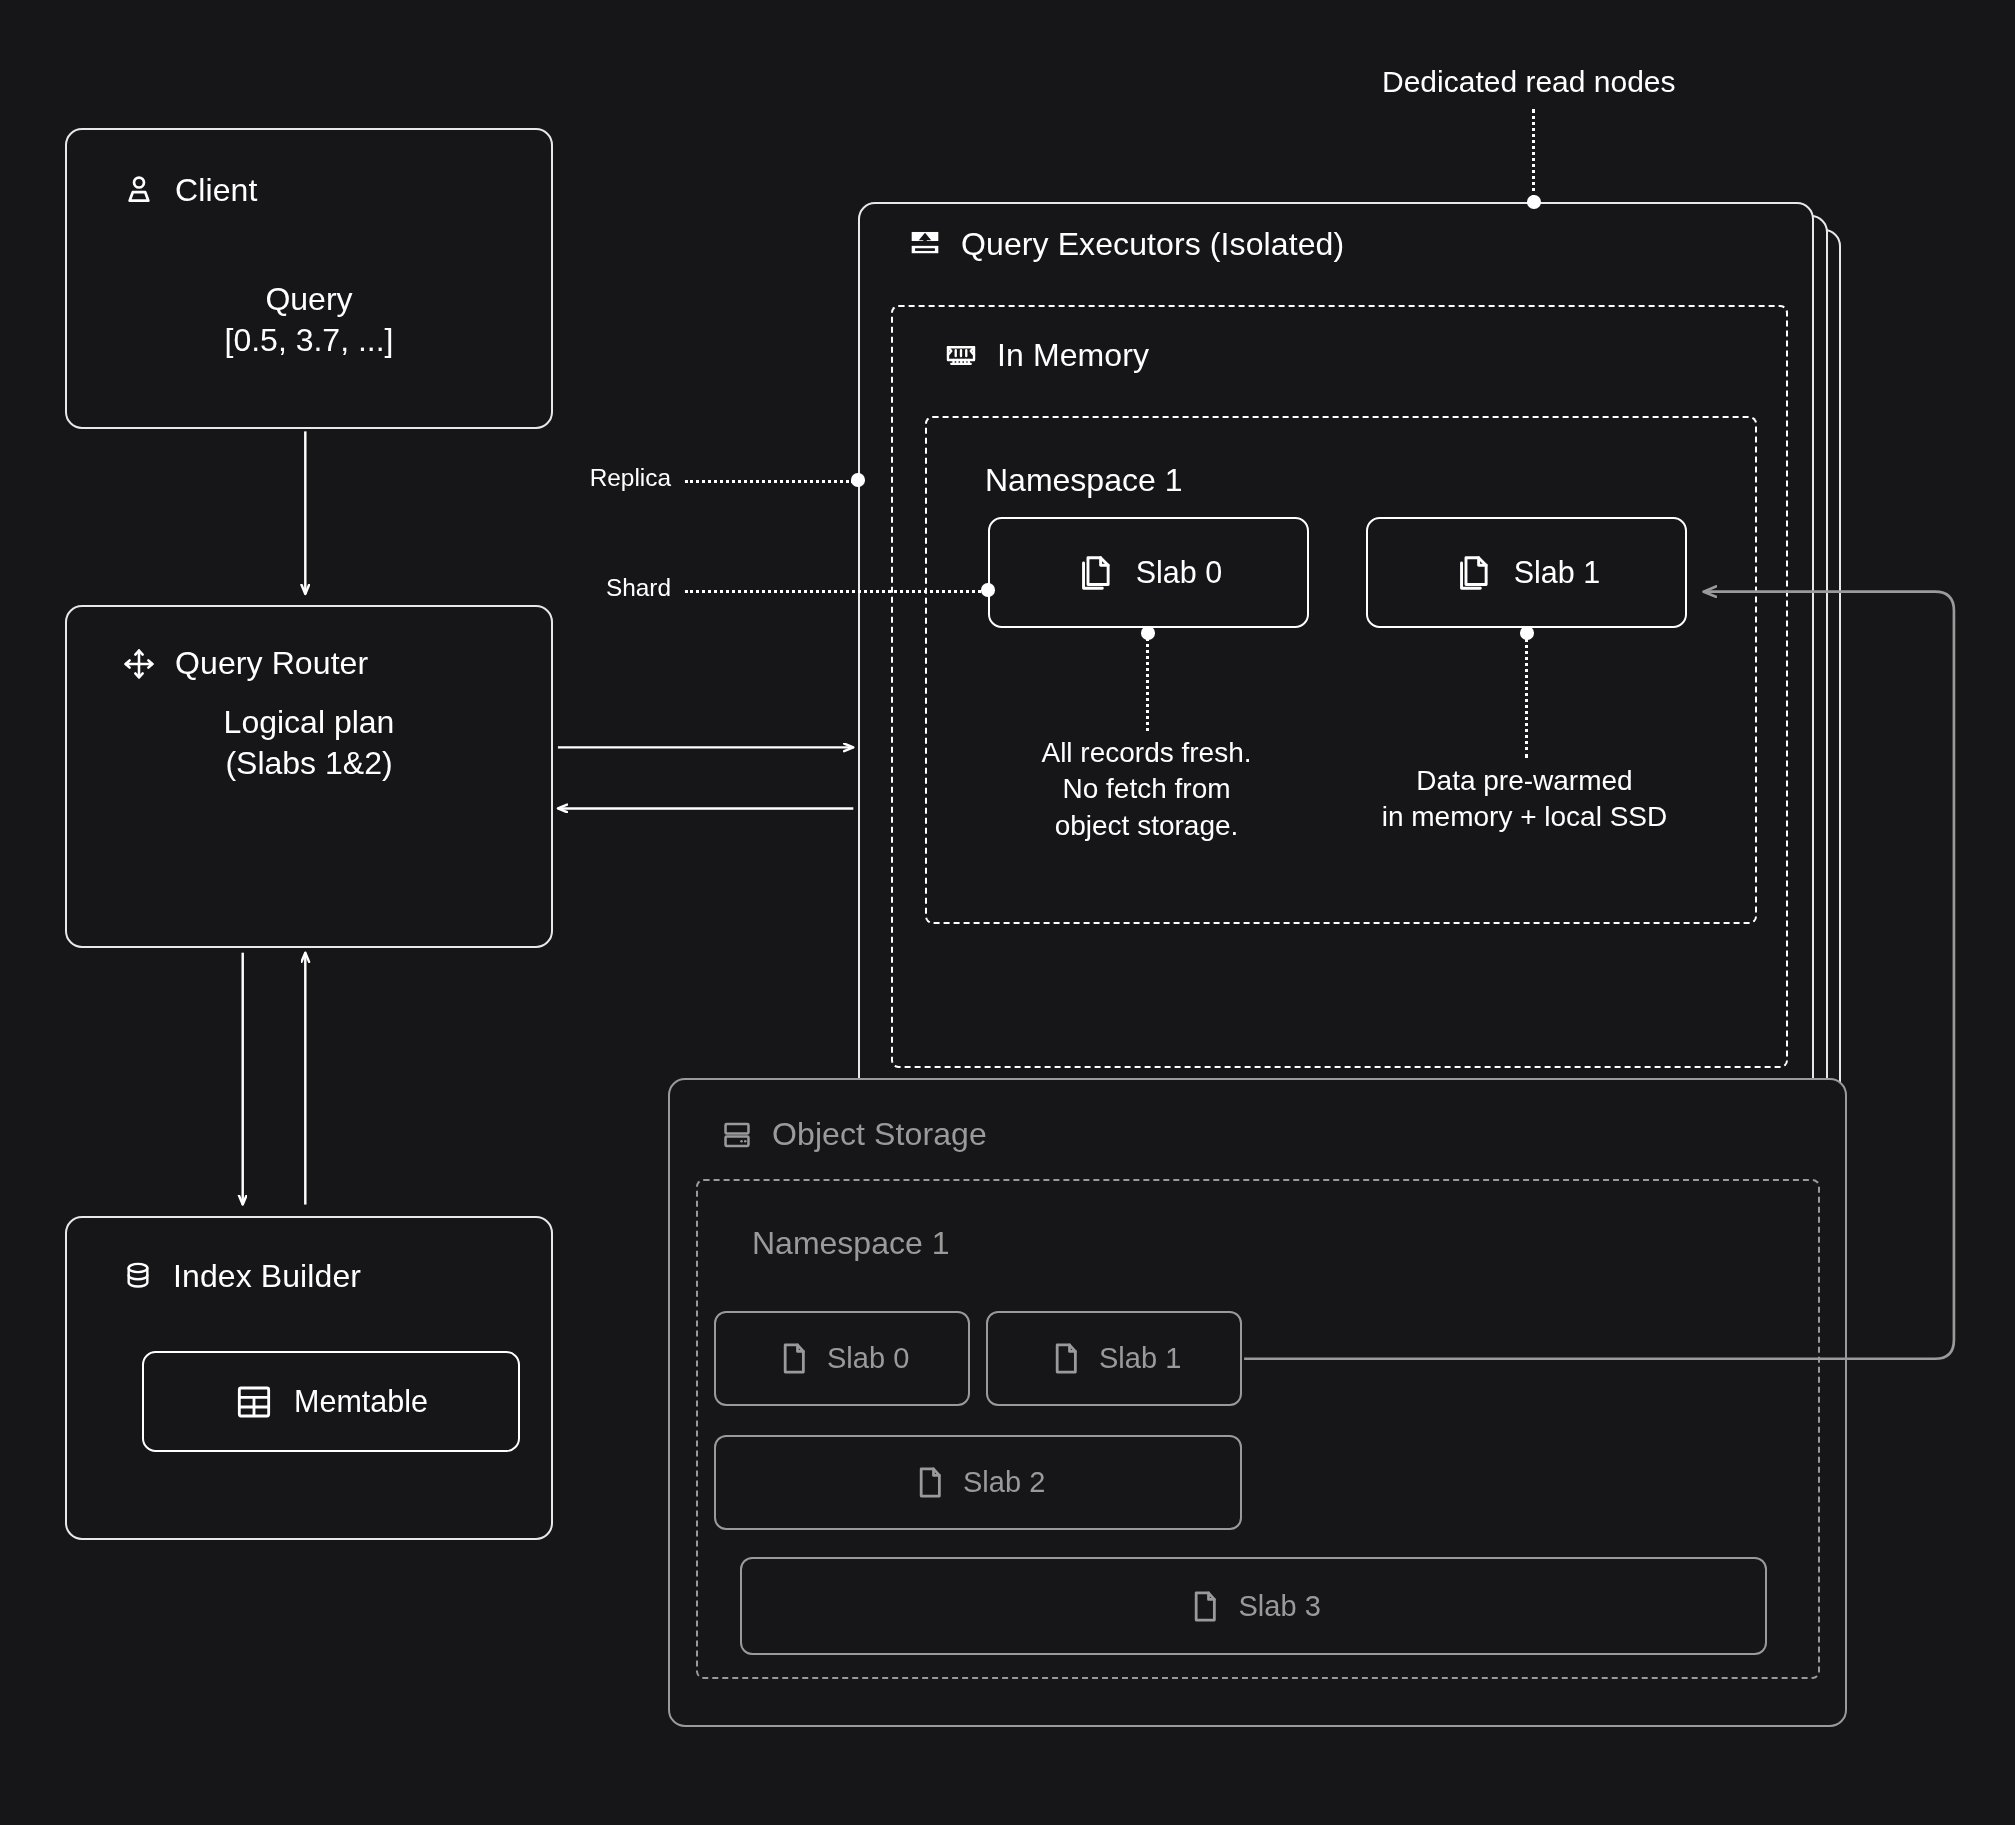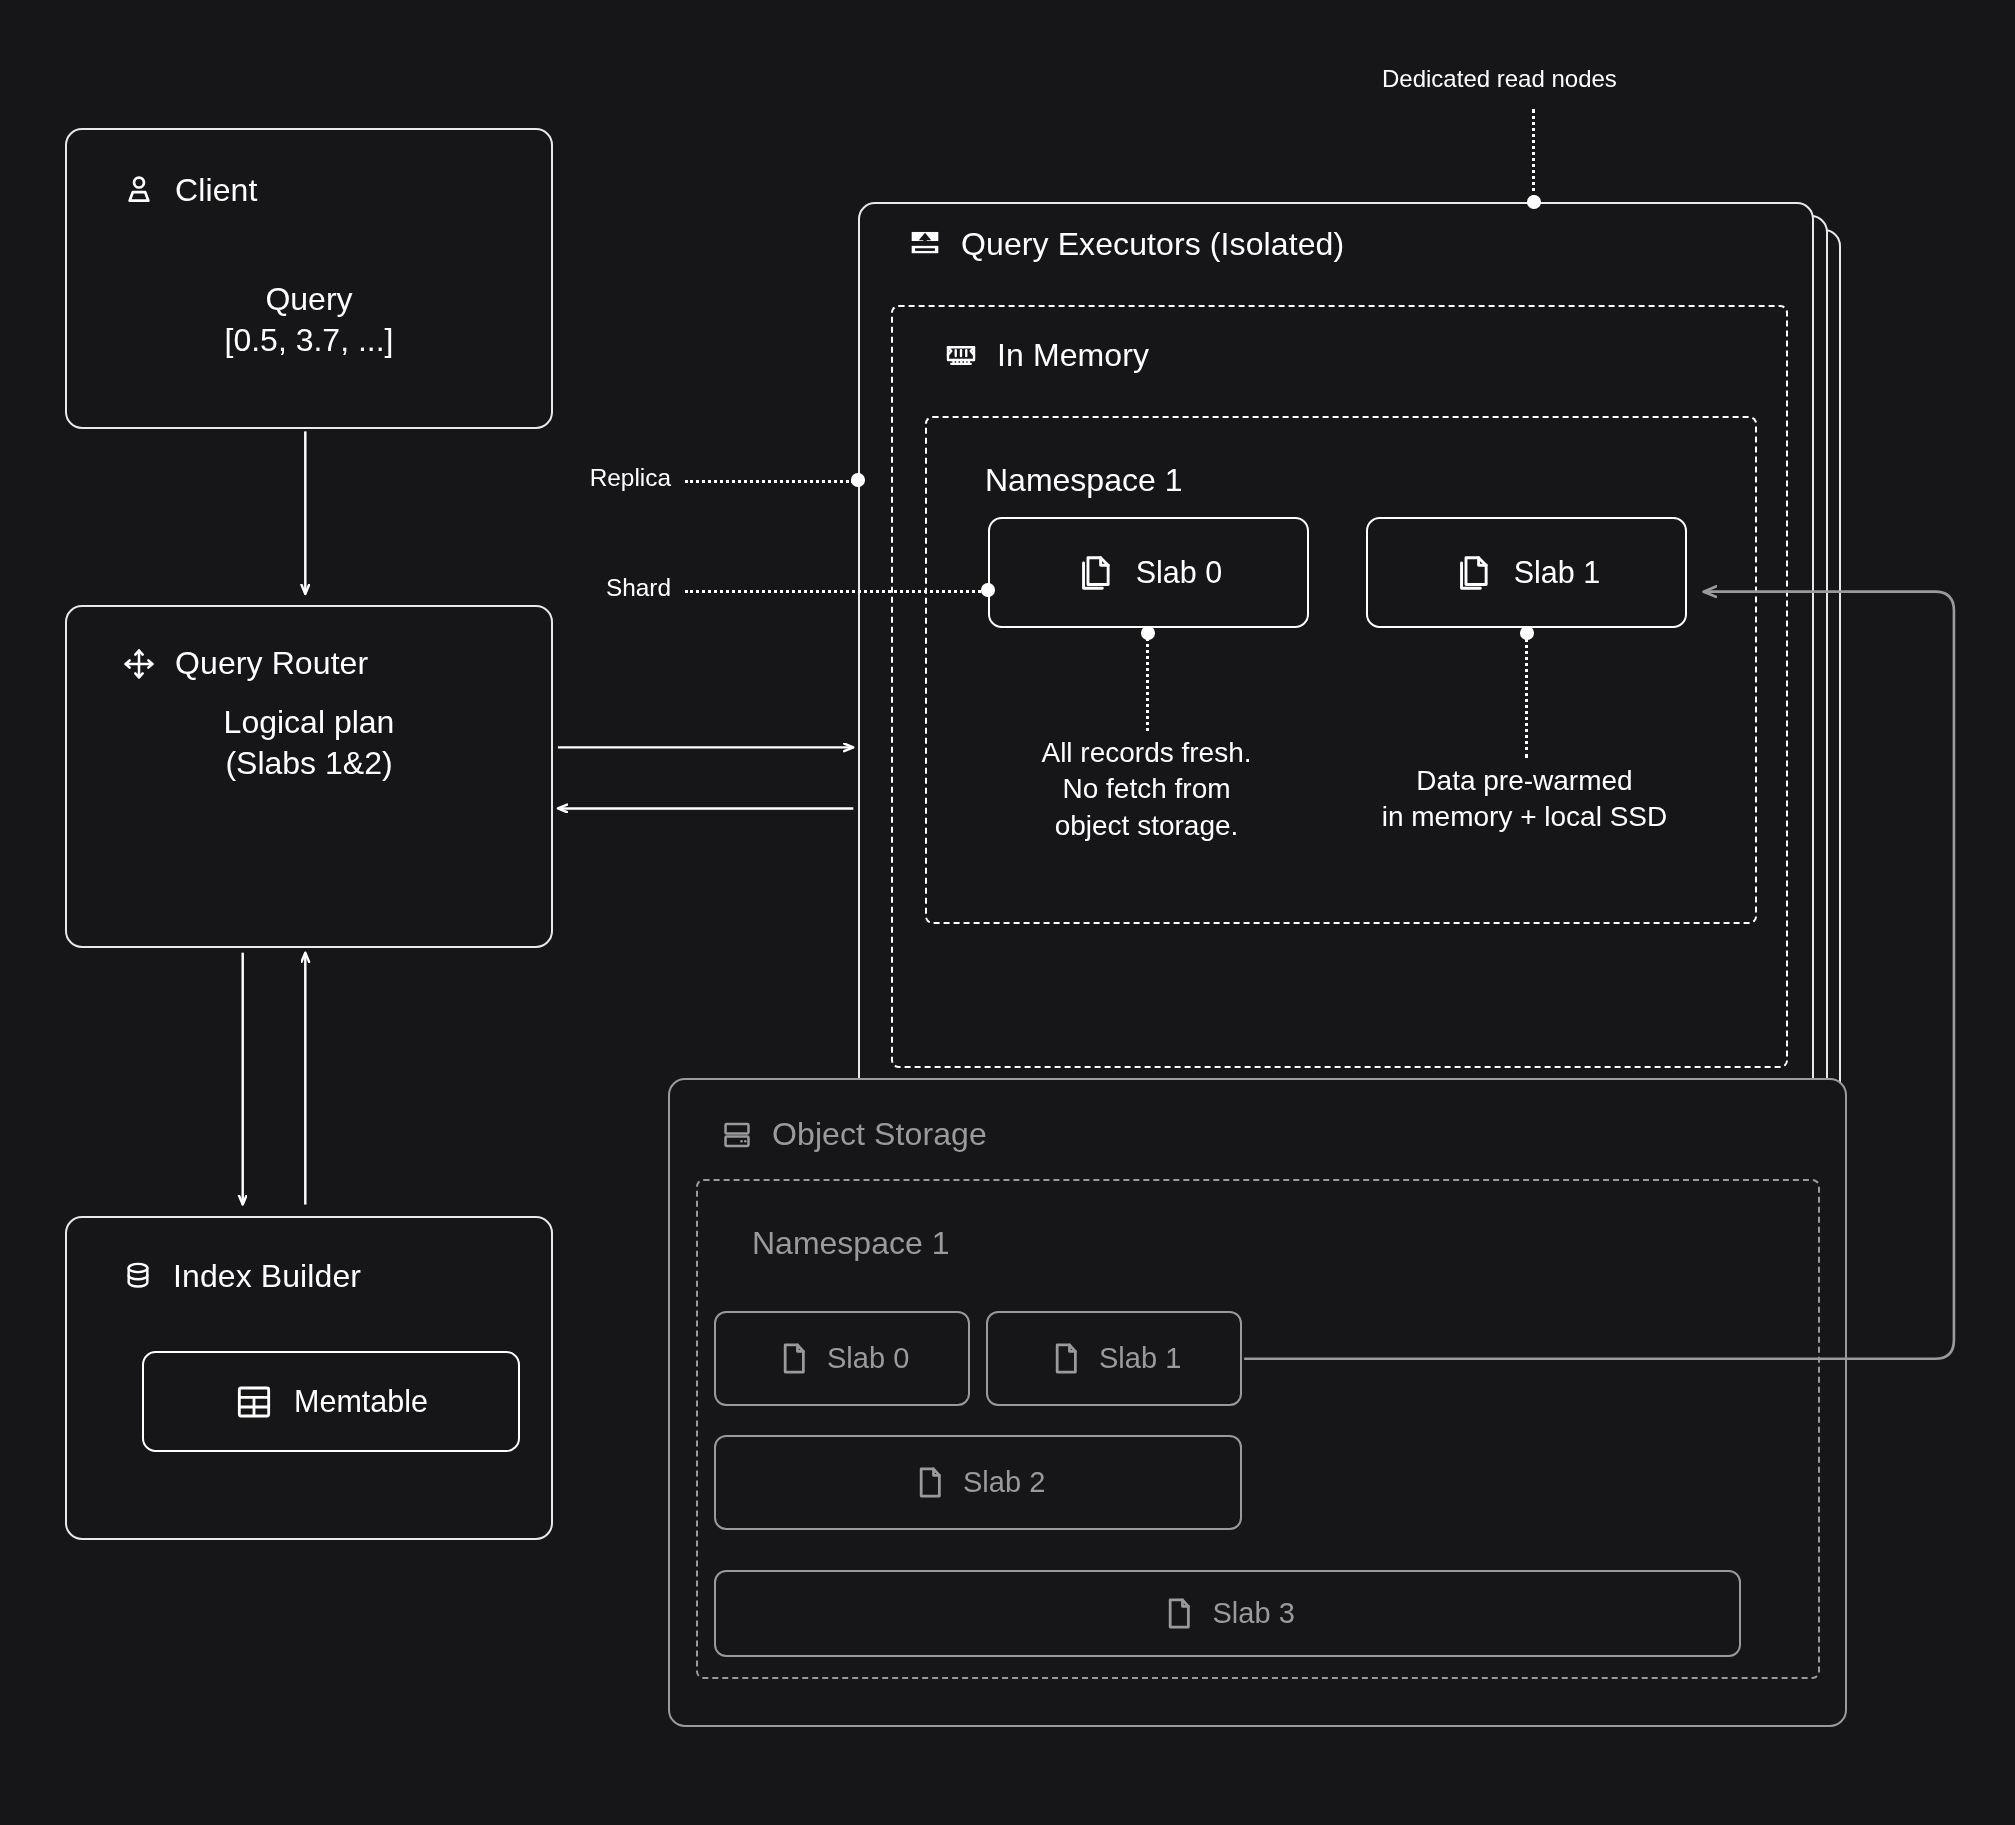--- a/index.html
+++ b/index.html
@@ -258,31 +258,31 @@
   <div class="chip dim small" style="left:714px;top:1435px;width:528px;height:95px;">
     <span class="ico">
       <svg width="37" height="37" viewBox="0 0 24 24" fill="none" stroke="#9a9a9a" stroke-width="1.8" stroke-linejoin="round" stroke-linecap="round">
         <path d="M6.6 3.2 H14.6 L18.4 7.4 V20.8 H6.6 Z"></path>
         <path d="M14.6 3.2 V7.4 H18.4"></path>
       </svg>
     </span>
     <span>Slab 2</span>
   </div>
 
-  <div class="chip dim small" style="left:714px;top:1557px;width:1027px;height:87px;margin-top:13px;">
+  <div class="chip dim small" style="left:740px;top:1557px;width:1027px;height:98px;">
     <span class="ico">
       <svg width="37" height="37" viewBox="0 0 24 24" fill="none" stroke="#9a9a9a" stroke-width="1.8" stroke-linejoin="round" stroke-linecap="round">
         <path d="M6.6 3.2 H14.6 L18.4 7.4 V20.8 H6.6 Z"></path>
         <path d="M14.6 3.2 V7.4 H18.4"></path>
       </svg>
     </span>
     <span>Slab 3</span>
   </div>
 
-  <div class="plain-hdr" style="left:1382px;top:65px;font-size:24px;">Dedicated read nodes</div>
+  <div class="plain-hdr" style="left:1382px;top:65px;font-size:30px;">Dedicated read nodes</div>
   <div class="dotline-v" style="left:1532px;top:109px;height:90px;"></div>
   <div class="dot" style="left:1527px;top:195px;"></div>
 
   <div class="leader-label" style="left:534px;top:464px;width:137px;">Replica</div>
   <div class="dotline-h" style="left:685px;top:480px;width:169px;"></div>
   <div class="dot" style="left:851px;top:473px;"></div>
 
   <div class="leader-label" style="left:534px;top:574px;width:137px;">Shard</div>
   <div class="dotline-h" style="left:685px;top:590px;width:296px;"></div>
   <div class="dot" style="left:981px;top:583px;"></div>

